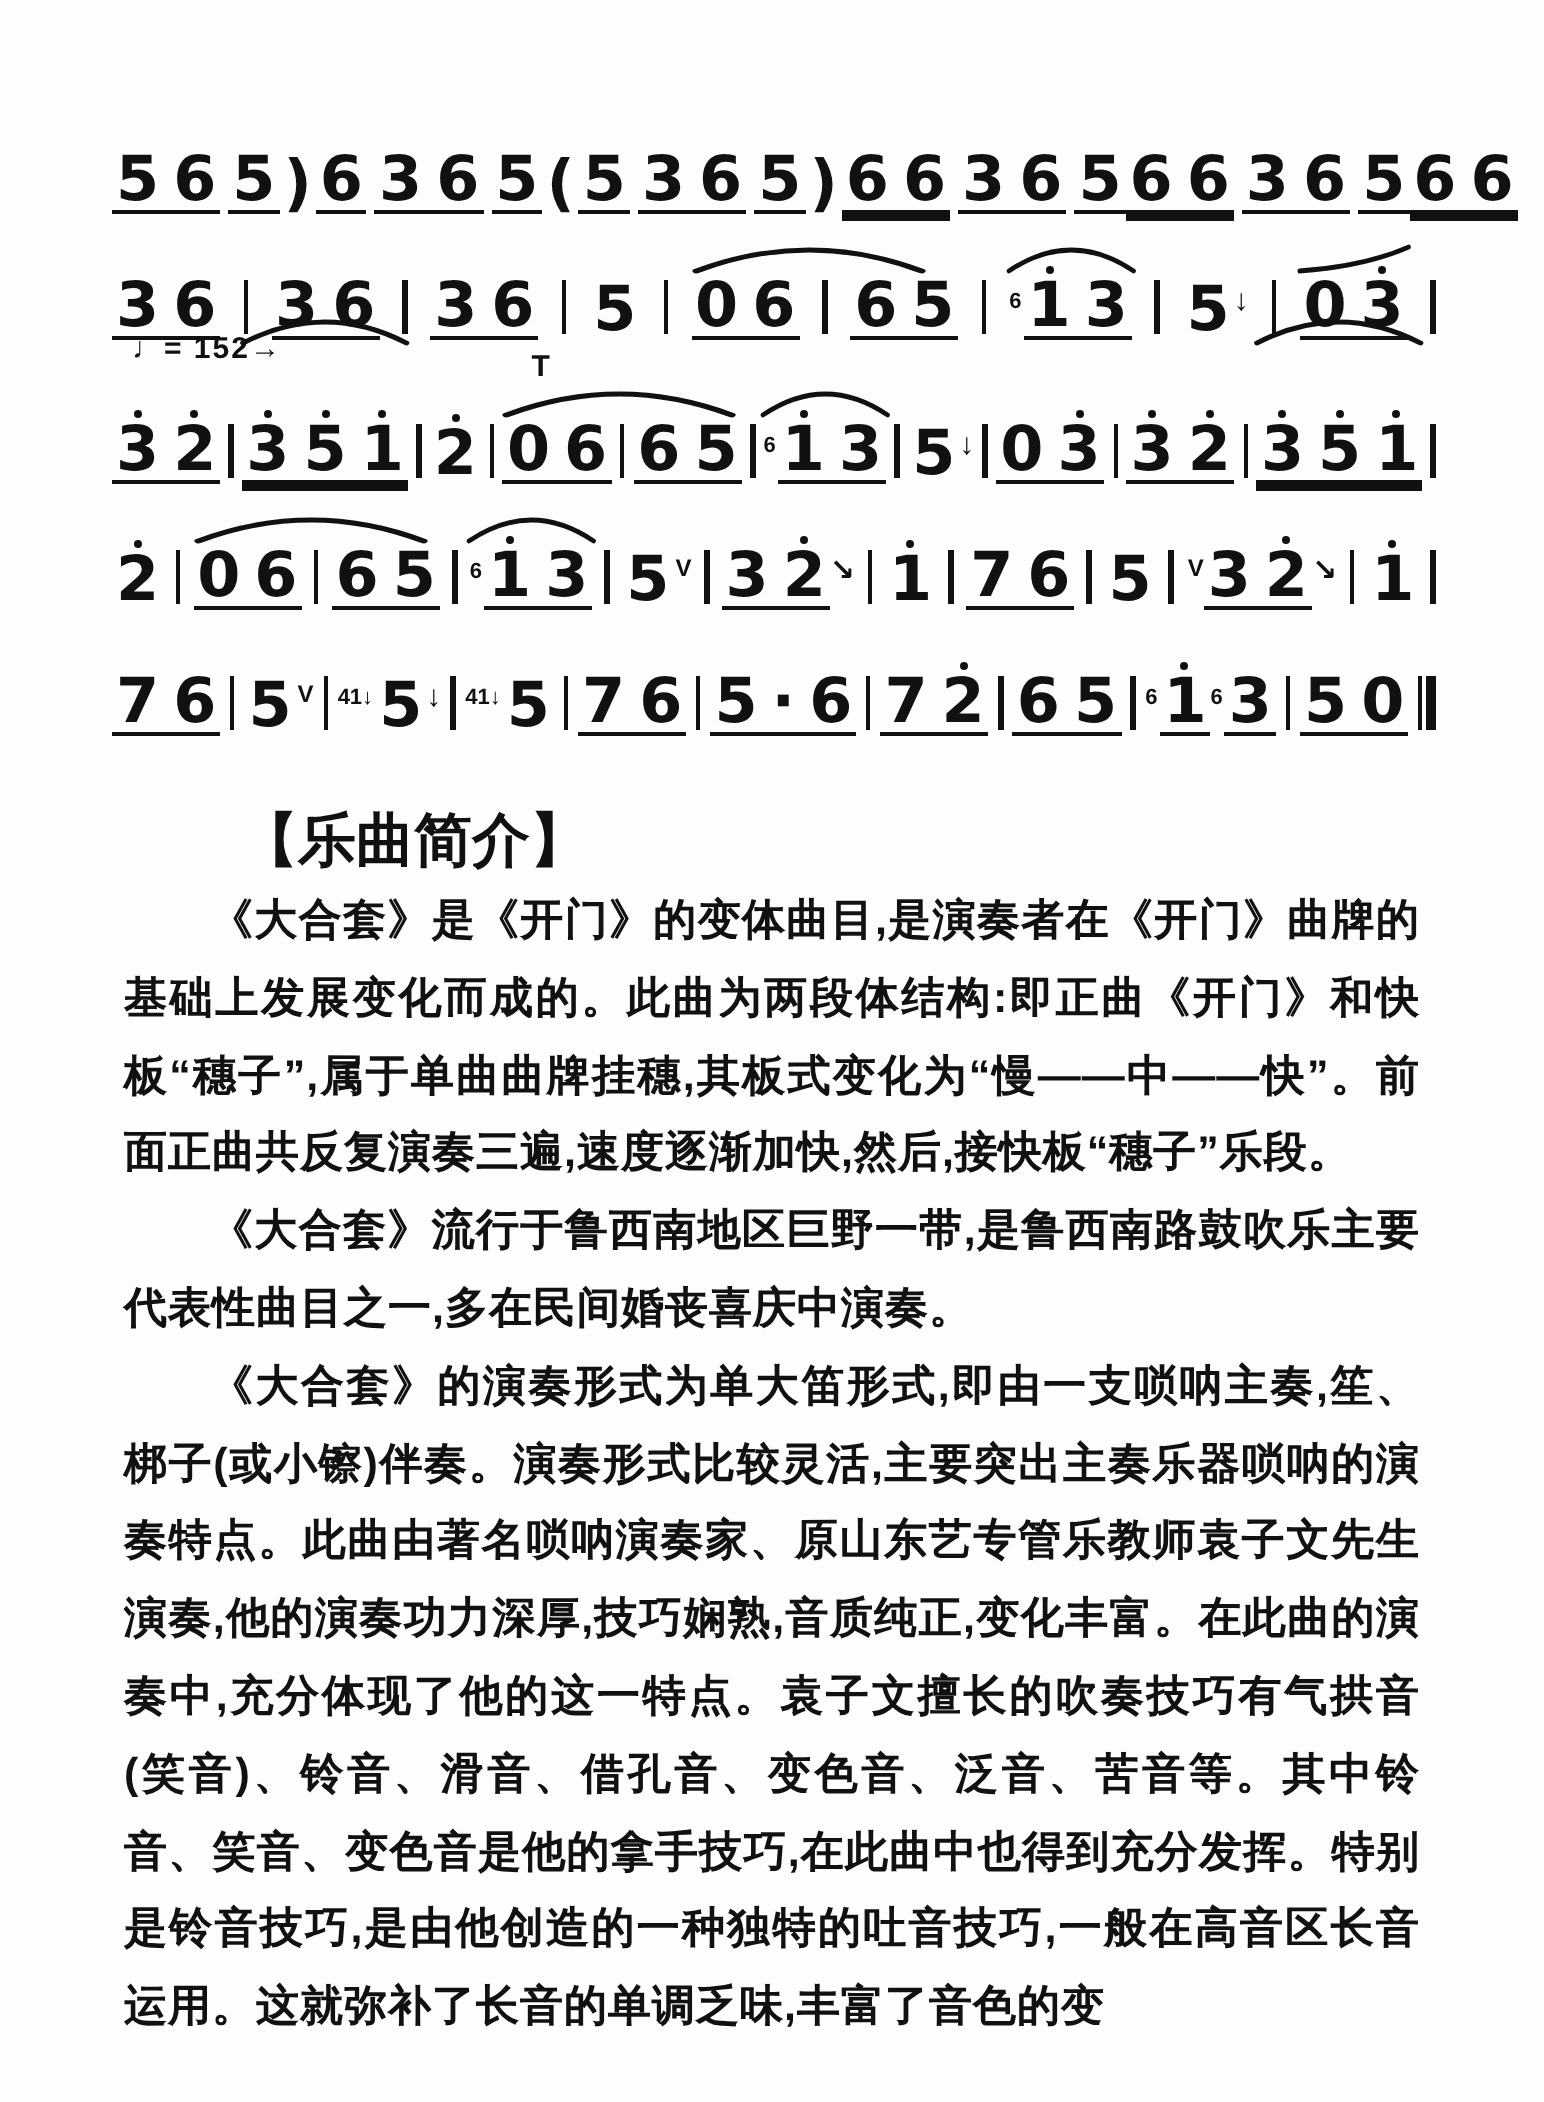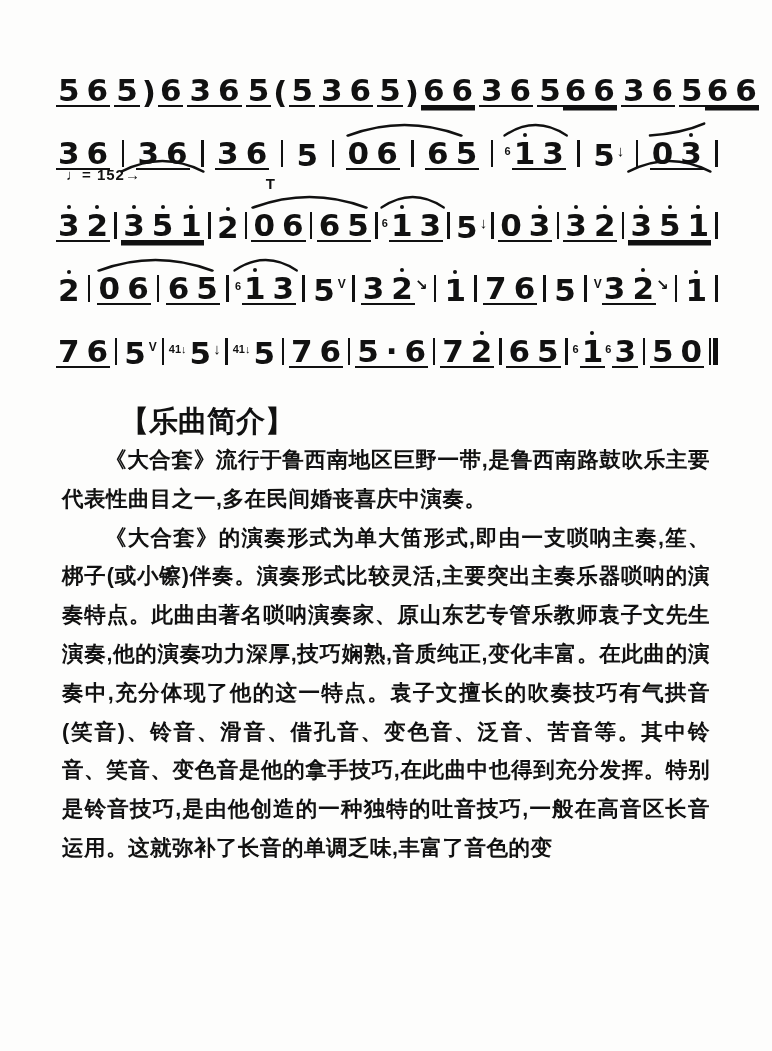--- a/index.html
+++ b/index.html
@@ -310,15 +310,16 @@
       <span class="bar"></span>
       <span class="measure">
         <span class="grp u1"><span class="nc">5</span><span class="nc">0</span></span>
       </span>
       <span class="bar end"></span>
     </div>
   </div>
 
 <div class="content">
   <h3 class="sec-heading">【乐曲简介】</h3>
+  <p class="body">《大合套》是《开门》的变体曲目,是演奏者在《开门》曲牌的基础上发展变化而成的。此曲为两段体结构:即正曲《开门》和快板“穗子”,属于单曲曲牌挂穗,其板式变化为“慢——中——快”。前面正曲共反复演奏三遍,速度逐渐加快,然后,接快板“穗子”乐段。</p>
   <p class="body">《大合套》流行于鲁西南地区巨野一带,是鲁西南路鼓吹乐主要代表性曲目之一,多在民间婚丧喜庆中演奏。</p>
   <p class="body">《大合套》的演奏形式为单大笛形式,即由一支唢呐主奏,笙、梆子(或小镲)伴奏。演奏形式比较灵活,主要突出主奏乐器唢呐的演奏特点。此曲由著名唢呐演奏家、原山东艺专管乐教师袁子文先生演奏,他的演奏功力深厚,技巧娴熟,音质纯正,变化丰富。在此曲的演奏中,充分体现了他的这一特点。袁子文擅长的吹奏技巧有气拱音(笑音)、铃音、滑音、借孔音、变色音、泛音、苦音等。其中铃音、笑音、变色音是他的拿手技巧,在此曲中也得到充分发挥。特别是铃音技巧,是由他创造的一种独特的吐音技巧,一般在高音区长音运用。这就弥补了长音的单调乏味,丰富了音色的变</p>
 </div>
 
 </body></html>

